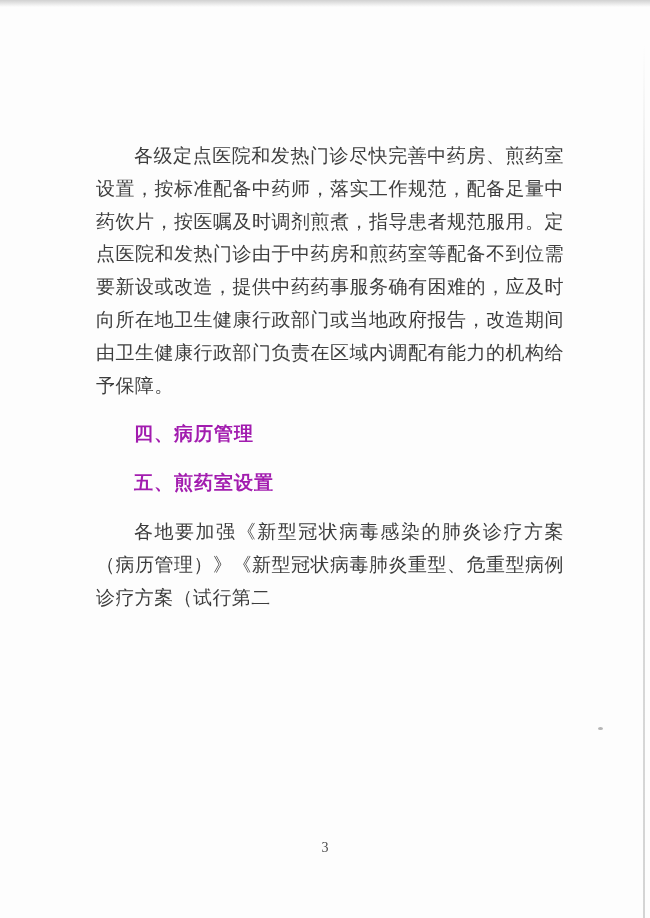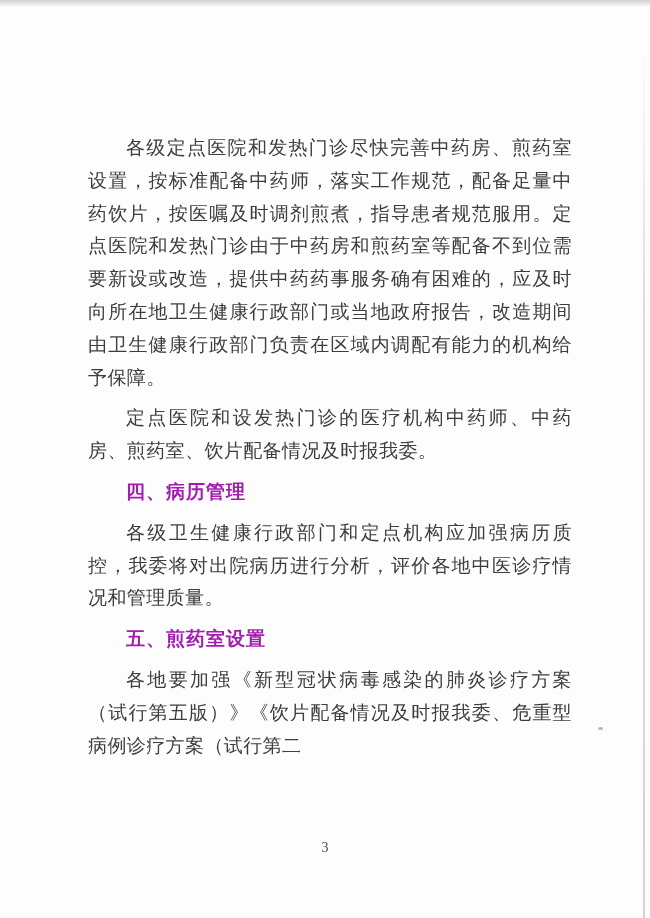--- a/index.html
+++ b/index.html
@@ -46,21 +46,21 @@
     position: absolute;
     top: 124px;
     left: 80px;
     width: 500px;
     font-size: 19px;
     line-height: 32.8px;
     text-align: justify;
     letter-spacing: 0.4px;
   }
   .content p {
-    margin: 8px;
+    margin: 16px;
     text-indent: 2em;
   }
   .content p.heading {
     font-family: "Liberation Sans", "DejaVu Sans", sans-serif;
     font-weight: bold;
     color: #a21caf;
     letter-spacing: 1px;
   }
   .page-number {
     position: absolute;
@@ -75,21 +75,19 @@
 </head>
 <body>
 
 <div class="page">
   <div class="scan-top-edge"></div>
   <div class="scan-right-edge"></div>
   <div class="scan-speck"></div>
 
   <section class="content" id="doc-body">
       <p class="body">各级定点医院和发热门诊尽快完善中药房、煎药室设置，按标准配备中药师，落实工作规范，配备足量中药饮片，按医嘱及时调剂煎煮，指导患者规范服用。定点医院和发热门诊由于中药房和煎药室等配备不到位需要新设或改造，提供中药药事服务确有困难的，应及时向所在地卫生健康行政部门或当地政府报告，改造期间由卫生健康行政部门负责在区域内调配有能力的机构给予保障。</p>
-      <p class="body">定点医院和设发热门诊的医疗机构中药师、中药房、煎药室、饮片配备情况及时报我委。</p>
       <p class="heading">四、病历管理</p>
-      <p class="body">各级卫生健康行政部门和定点机构应加强病历质控，我委将对出院病历进行分析，评价各地中医诊疗情况和管理质量。</p>
       <p class="heading">五、煎药室设置</p>
-      <p class="body">各地要加强《新型冠状病毒感染的肺炎诊疗方案（试行第五版）》《饮片配备情况及时报我委、危重型病例诊疗方案（试行第二</p>
+      <p class="body">各地要加强《新型冠状病毒感染的肺炎诊疗方案（病历管理）》《新型冠状病毒肺炎重型、危重型病例诊疗方案（试行第二</p>
     </section>
 
   <footer class="page-number">3</footer>
 </div>
 
 </body></html>

